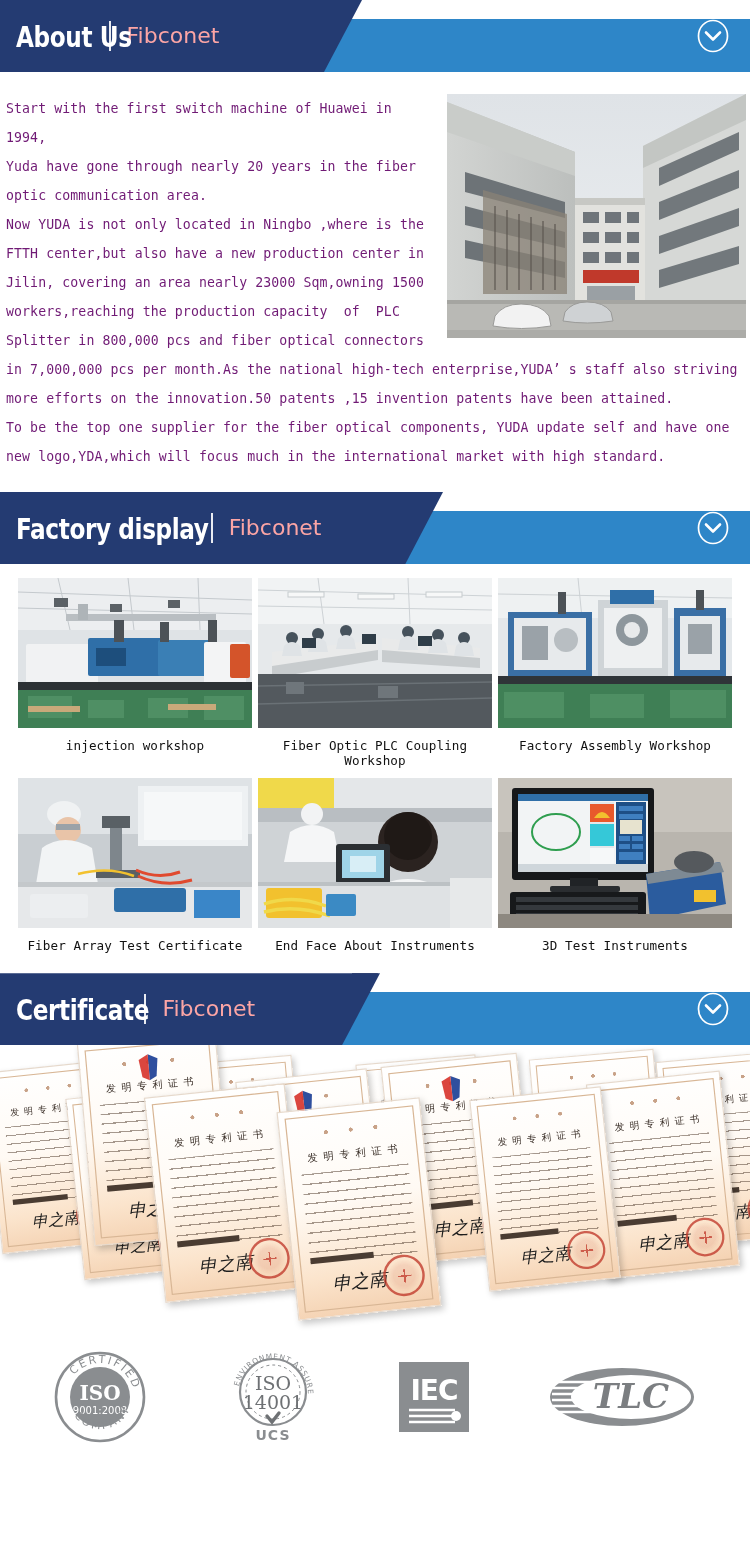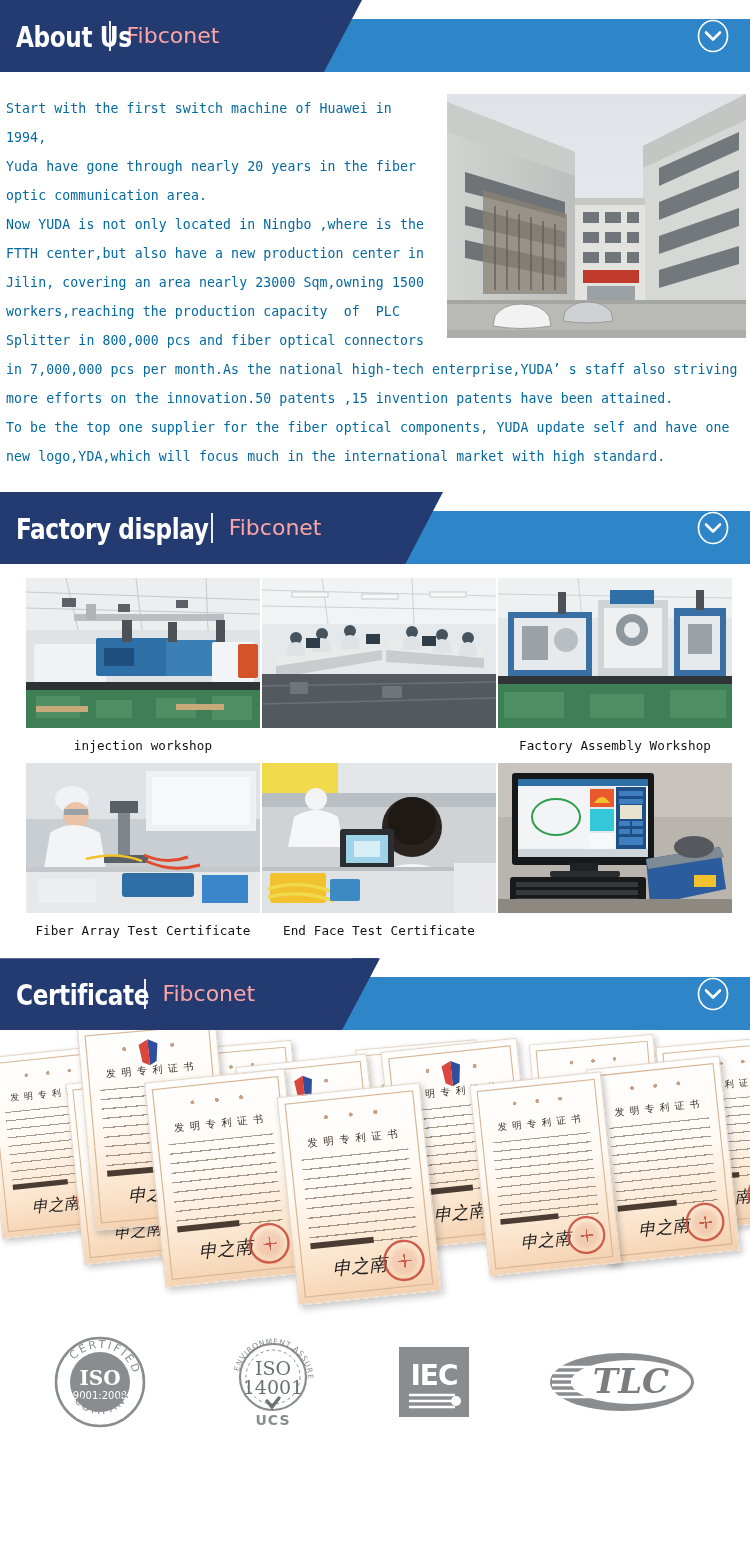--- a/index.html
+++ b/index.html
@@ -100,37 +100,36 @@
     width: 299px;
     height: 244px;
     margin: 0 0 6px 10px;
     position: relative;
     overflow: hidden;
     background: #b9bcc0;
   }
   .about-text {
     font-size: 13.2px;
     line-height: 29px;
-    color: #0369a1;
+    color: #701a75;
     letter-spacing: 0.1px;
     white-space: pre-wrap;
   }
 
   
   .ph { position: relative; overflow: hidden; }
   .ph svg { display: block; width: 100%; height: 100%; }
 
   
   .factory-body { padding: 14px 0 10px 0; }
   .frow {
     display: flex;
     justify-content: space-between;
     padding: 0 18px;
     margin-bottom: 4px;
-    margin-left: 8px;
   }
   .fcell { width: 234px; }
   .fphoto {
     width: 234px;
     height: 150px;
     background: #ccd2d6;
     overflow: hidden;
     position: relative;
   }
   .fcap {
@@ -488,20 +487,21 @@
             <g stroke="#6a7176" stroke-width="1.4">
               <line x1="0" y1="108" x2="234" y2="104"></line>
                 <line x1="0" y1="126" x2="234" y2="120"></line>
             </g>
             <g fill="#6f767b">
               <rect x="28" y="104" width="18" height="12"></rect>
                 <rect x="120" y="108" width="20" height="12"></rect>
             </g>
           </svg>
         </div>
+        <div class="fcap">Fiber Optic PLC Coupling Workshop</div>
       </div>
 
       <div class="fcell">
         <div class="fphoto ph">
           <svg viewBox="0 0 234 150" preserveAspectRatio="none">
             <rect width="234" height="150" fill="#e3e7ea"></rect>
             <rect width="234" height="40" fill="#eef1f2"></rect>
             <g stroke="#ccd1d4">
                 <line x1="0" y1="16" x2="234" y2="20"></line>
                 <line x1="80" y1="0" x2="84" y2="40"></line>
@@ -595,21 +595,21 @@
             <rect x="0" y="104" width="234" height="4" fill="#bcc1c4"></rect>
             <rect x="8" y="110" width="56" height="30" rx="3" fill="#f2c12e"></rect>
             <g stroke="#f0d94a" stroke-width="3.4" fill="none">
               <path d="M6 126 q30-10 62 2"></path>
                 <path d="M6 134 q32-8 66 4"></path>
             </g>
             <rect x="192" y="100" width="42" height="50" fill="#e7e9ea"></rect>
             <rect x="68" y="116" width="30" height="22" rx="2" fill="#3b8ac4"></rect>
           </svg>
         </div>
-        <div class="fcap">End Face Test Certificate</div>
+        <div class="fcap">End Face About Instruments</div>
       </div>
 
       <div class="fcell">
         <div class="fphoto ph">
           <svg viewBox="0 0 234 150" preserveAspectRatio="none">
             <rect width="234" height="150" fill="#b9b5ae"></rect>
             <rect width="234" height="54" fill="#c8c4bd"></rect>
 
             <rect x="14" y="10" width="142" height="92" rx="3" fill="#16181a"></rect>
             <rect x="20" y="16" width="130" height="78" fill="#f2f4f5"></rect>
@@ -642,20 +642,21 @@
               <rect x="18" y="135" width="122" height="5"></rect>
             </g>
 
             <polygon points="148,96 222,84 228,126 152,142" fill="#2b5c9e"></polygon>
             <polygon points="148,96 222,84 226,94 150,106" fill="#7e8a94"></polygon>
             <rect x="196" y="112" width="22" height="12" fill="#f2c12e"></rect>
             <ellipse cx="196" cy="84" rx="20" ry="11" fill="#55595d"></ellipse>
             <rect x="0" y="136" width="234" height="14" fill="#8d8880"></rect>
           </svg>
         </div>
+        <div class="fcap">3D Test Instruments</div>
       </div>
     </div>
   </div>
 </section>
 
 <section>
 
   <div class="banner">
     <div class="banner-bluebar"></div>
     <div class="banner-dark-notch" style="left:352px; clip-path: polygon(0 0, 100% 0, 66% 100%, 0 100%);"></div>

